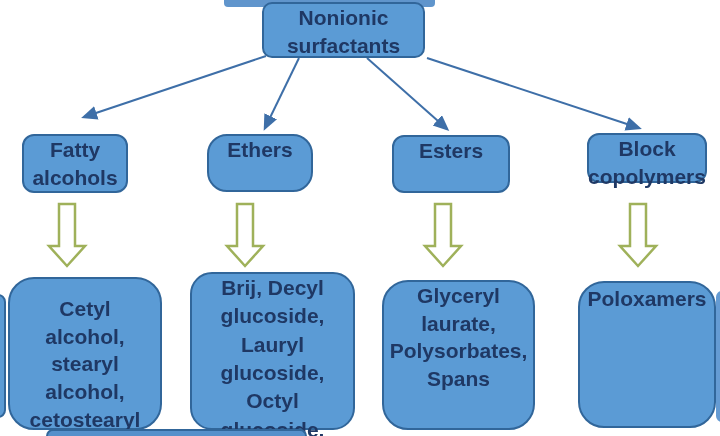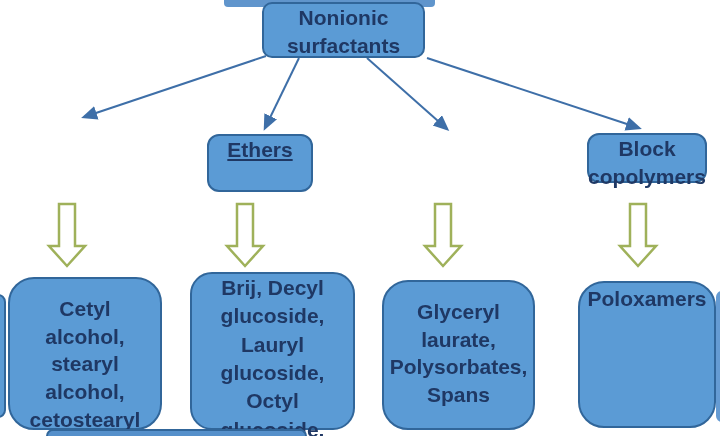--- a/index.html
+++ b/index.html
@@ -30,26 +30,26 @@
     color:var(--text);
     display:flex;align-items:flex-start;justify-content:center;
     text-align:center;
     font-weight:700;
     font-size:21px;
     line-height:1.32;
     box-sizing:border-box;
   }
   .root{left:262px;top:2px;width:163px;height:56px;border-radius:10px;}
   .cat-1{left:22px;top:134px;width:106px;height:59px;border-radius:12px;}
-  .cat-2{left:207px;top:134px;width:106px;height:58px;border-radius:12px;text-decoration:underline;}
+  .cat-2{left:207px;top:134px;width:106px;height:58px;border-radius:20px;}
   .cat-3{left:392px;top:135px;width:118px;height:58px;border-radius:12px;}
   .cat-4{left:587px;top:133px;width:120px;height:50px;border-radius:12px;}
   .ex-1{left:8px;top:277px;width:154px;height:153px;border-radius:26px;padding:16px 10px;}
   .ex-2{left:190px;top:272px;width:165px;height:158px;border-radius:22px;padding:0 20px;line-height:1.35;}
-  .ex-3{left:382px;top:280px;width:153px;height:150px;border-radius:26px;padding:16px 14px;}
+  .ex-3{left:382px;top:280px;width:153px;height:150px;border-radius:26px;padding:0 14px;}
   .ex-4{left:578px;top:281px;width:138px;height:147px;border-radius:26px;padding:2px 8px;}
   .partial{position:absolute;box-sizing:border-box;}
   .partial-top{left:224px;top:0;width:211px;height:7px;background:#6095cc;border-radius:0 0 4px 4px;}
   .partial-bottom{left:46px;top:429px;width:261px;height:7px;background:#5590cb;border:2px solid var(--border);border-bottom:none;border-radius:10px 10px 0 0;}
   .partial-left{left:-14px;top:294px;width:20px;height:124px;background:var(--fill);border:2px solid var(--border);border-radius:8px;}
   .partial-right{left:716px;top:291px;width:14px;height:131px;background:#659bd3;border-radius:6px 0 0 6px;}
 </style>
 </head>
 <body>
 
@@ -73,22 +73,28 @@
   </svg>
 
   <div class="partial partial-top"></div>
   <div class="partial partial-left"></div>
   <div class="partial partial-right"></div>
 
   <div class="box root">
     <span>Nonionic surfactants</span>
   </div>
 
+  <div class="box cat-1">
+    <span>Fatty alcohols</span>
+  </div>
   <div class="box cat-2">
     <span>Ethers</span>
+  </div>
+  <div class="box cat-3">
+    <span>Esters</span>
   </div>
   <div class="box cat-4">
     <span>Block copolymers</span>
   </div>
 
   <div class="box ex-1">
     <span>Cetyl alcohol, stearyl alcohol, cetostearyl alcohol, oleyl alcohol</span>
   </div>
   <div class="box ex-2">
     <span>Brij, Decyl glucoside, Lauryl glucoside, Octyl glucoside, Triton X-100, Nonoxynol-9</span>

